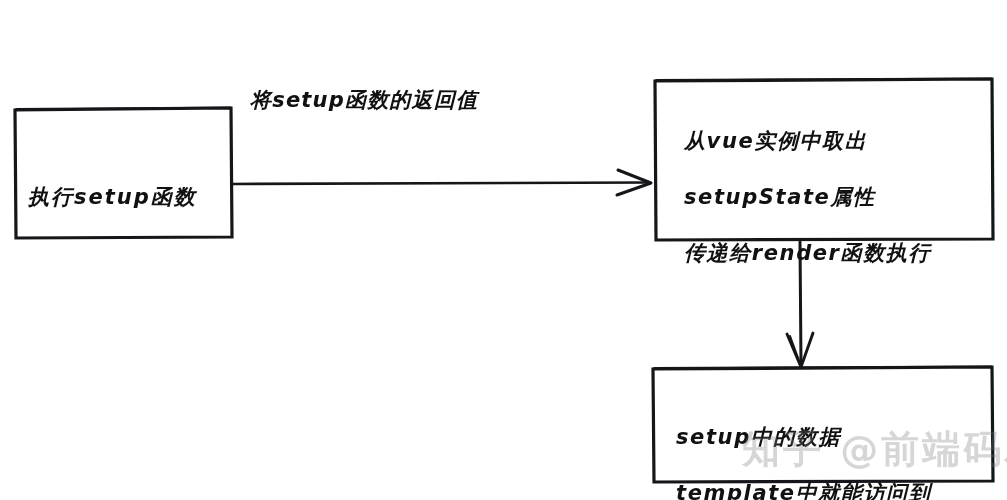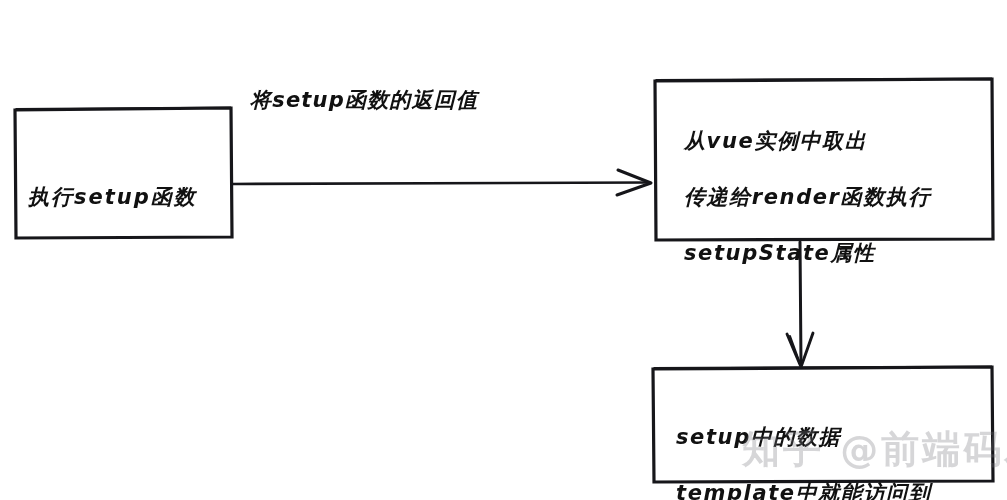--- a/index.html
+++ b/index.html
@@ -119,22 +119,22 @@
   <div class="node-text" id="label-left-box">
     <span class="ln">执行setup函数</span>
   </div>
 
   <div class="node-text" id="label-edge-assign">
     <span class="ln">将setup函数的返回值</span>
   </div>
 
   <div class="node-text" id="label-right-box">
     <span class="ln">从vue实例中取出</span>
+    <span class="ln">setupState属性</span>
     <span class="ln">传递给render函数执行</span>
-    <span class="ln">setupState属性</span>
   </div>
 
   <div class="node-text" id="label-bottom-box">
     <span class="ln">setup中的数据</span>
     <span class="ln">template中就能访问到</span>
   </div>
 
   <div id="watermark">知乎 @前端码农</div>
 
 </div>

